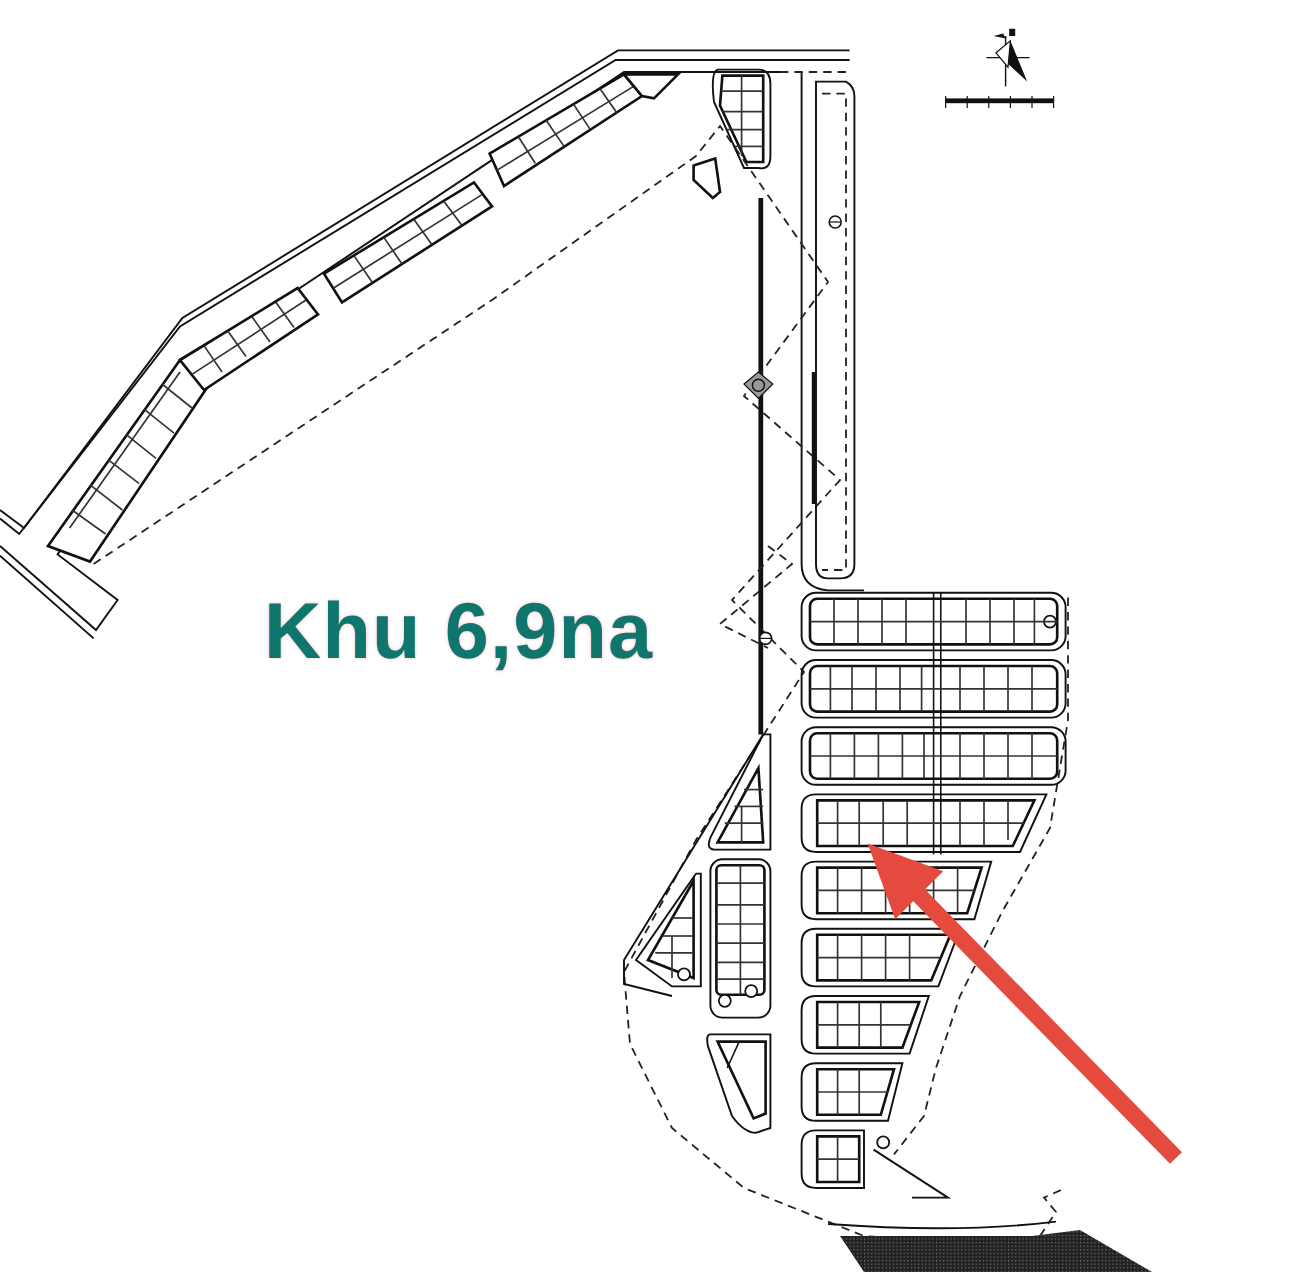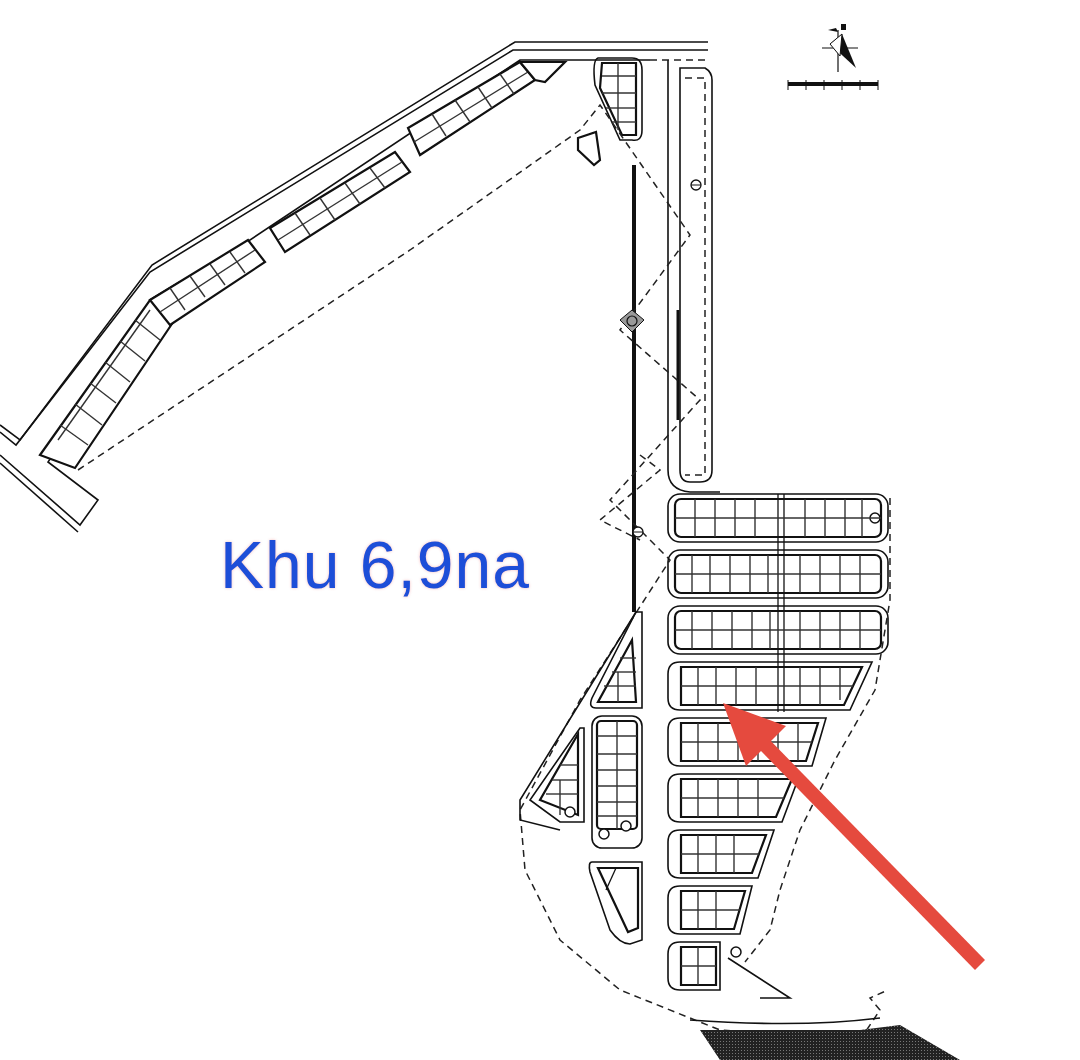--- a/index.html
+++ b/index.html
@@ -1,23 +1,22 @@
 <!DOCTYPE html>
 <html><head>
 <meta charset="utf-8">
 <style>
   html, body { margin: 0; padding: 0; background: #ffffff; }
   body { width: 1080px; height: 1060px; position: relative; overflow: hidden; font-family: "Liberation Sans", sans-serif; }
   #plan { position: absolute; left: 0; top: 0; width: 1080px; height: 1060px; }
   .zone-label {
     position: absolute; left: 220px; top: 492px;
-    font-family: "Liberation Sans", sans-serif; font-weight: normal; font-size: 66px;
-    color: #1d4ed8; letter-spacing: 1px; line-height: 1;
+    font-family: "Liberation Sans", sans-serif; font-weight: bold; font-size: 66px;
+    color: #0f766e; letter-spacing: 1px; line-height: 1;
     text-shadow: 0 0 3px rgba(226,50,58,0.35);
-    margin-top: 40px;
   }
   .blk { fill: #ffffff; stroke: #111; stroke-width: 2.2; }
   .blk-outer { fill: none; stroke: #111; stroke-width: 1.6; }
   .road { fill: none; stroke: #111; stroke-width: 1.6; }
   .dash { fill: none; stroke: #222; stroke-width: 1.5; stroke-dasharray: 7 5; }
   .tick { stroke: #333; stroke-width: 1.4; }
 </style>
 </head>
 <body>
 

